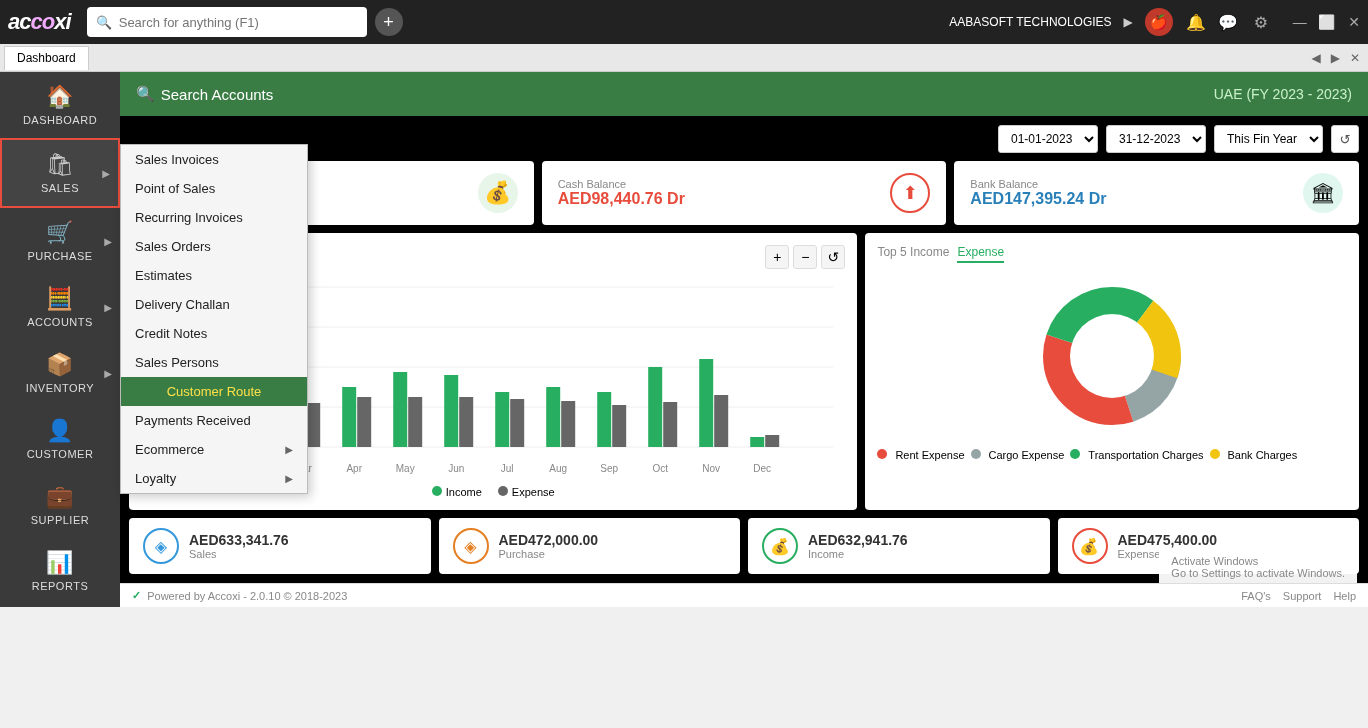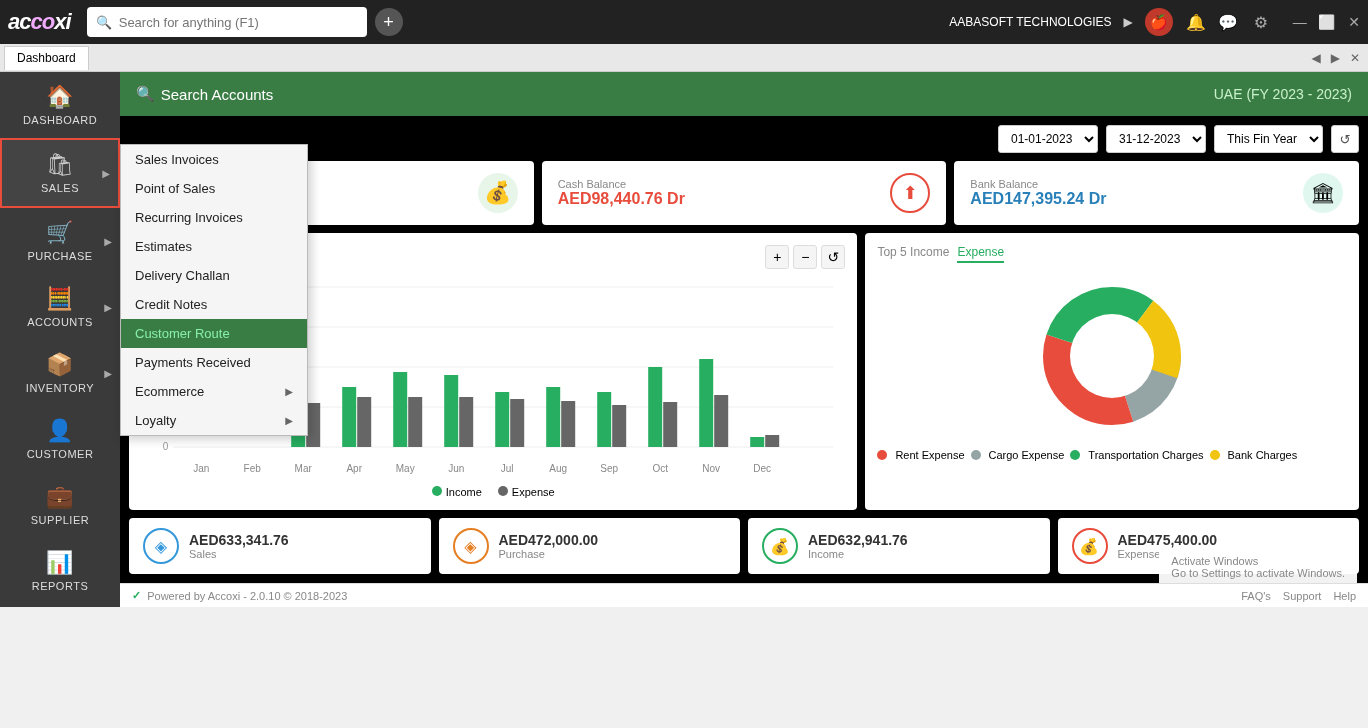--- a/index.html
+++ b/index.html
@@ -75,21 +75,21 @@
     
     .bar-chart-wrap { position: relative; }
     .chart-legend { display: flex; gap: 16px; justify-content: center; margin-top: 6px; font-size: 11px; }
     .legend-dot { width: 10px; height: 10px; border-radius: 50%; display: inline-block; margin-right: 4px; }
 
     
     .pie-chart-header { display: flex; align-items: flex-start; gap: 8px; margin-bottom: 8px; }
     .pie-tab { font-size: 12px; color: #888; cursor: pointer; padding-bottom: 2px; }
     .pie-tab.active { color: #27ae60; border-bottom: 2px solid #27ae60; }
     .pie-legend { display: flex; flex-wrap: wrap; gap: 6px; margin-top: 8px; font-size: 11px; }
-    .legend-item { display: flex; align-items: center; gap: 4px; }
+    .legend-item { display: flex; align-items: flex-start; gap: 4px; }
 
     
     .summary-row { display: flex; gap: 8px; margin-top: 8px; }
     .summary-card { background: white; border-radius: 4px; padding: 10px 14px; flex: 1; display: flex; align-items: center; gap: 10px; }
     .summary-icon { width: 36px; height: 36px; border-radius: 50%; border: 2px solid; display: flex; align-items: center; justify-content: center; font-size: 16px; }
     .summary-icon.blue { border-color: #3498db; color: #3498db; }
     .summary-icon.orange { border-color: #e67e22; color: #e67e22; }
     .summary-icon.green { border-color: #27ae60; color: #27ae60; }
     .summary-icon.red { border-color: #e74c3c; color: #e74c3c; }
     .summary-val { font-size: 14px; font-weight: bold; color: #333; }
@@ -99,21 +99,21 @@
     .footer { background: white; border-top: 1px solid #ddd; padding: 4px 12px; font-size: 11px; color: #888; display: flex; align-items: center; gap: 6px; height: 24px; }
     .footer-links { margin-left: auto; display: flex; gap: 12px; }
     .footer-link { color: #888; cursor: pointer; }
 
     
     .activate-notice { background: rgba(255,255,255,0.95); position: absolute; bottom: 24px; right: 11px; padding: 4px 12px; font-size: 11px; color: #888; }
 
     
     .dropdown-overlay { position: absolute; left: 120px; top: 72px; background: #f5f5f5; border: 1px solid #bbb; width: 188px; z-index: 200; box-shadow: 3px 3px 10px rgba(0,0,0,0.2); }
     .dropdown-overlay .d-item { padding: 7px 14px; cursor: pointer; font-size: 13px; color: #222; display: flex; align-items: center; justify-content: space-between; }
-    .dropdown-overlay .d-item.d-highlighted { background: #3a7d44; color: #86efac; }
+    .dropdown-overlay .d-item.d-highlighted { background: #3a7d44; color: #fde047; justify-content: center; }
     .dropdown-overlay .d-item .d-arrow { font-size: 10px; color: #666; }
 
     .main-wrap { position: relative; display: flex; flex: 1; }
   </style>
 </head>
 <body>
 
 <div class="topbar">
   <span class="logo">
     ac<span>co</span>xi
@@ -194,27 +194,33 @@
     <div class="d-item">
         <span>Sales Invoices</span>
       </div>
     <div class="d-item">
         <span>Point of Sales</span>
       </div>
     <div class="d-item">
         <span>Recurring Invoices</span>
       </div>
     <div class="d-item">
+        <span>Sales Orders</span>
+      </div>
+    <div class="d-item">
         <span>Estimates</span>
       </div>
     <div class="d-item">
         <span>Delivery Challan</span>
       </div>
     <div class="d-item">
         <span>Credit Notes</span>
+      </div>
+    <div class="d-item">
+        <span>Sales Persons</span>
       </div>
     <div class="d-item d-highlighted">
         <span>Customer Route</span>
       </div>
     <div class="d-item">
         <span>Payments Received</span>
       </div>
     <div class="d-item">
         <span>Ecommerce</span>
         <span class="d-arrow">▶</span>

